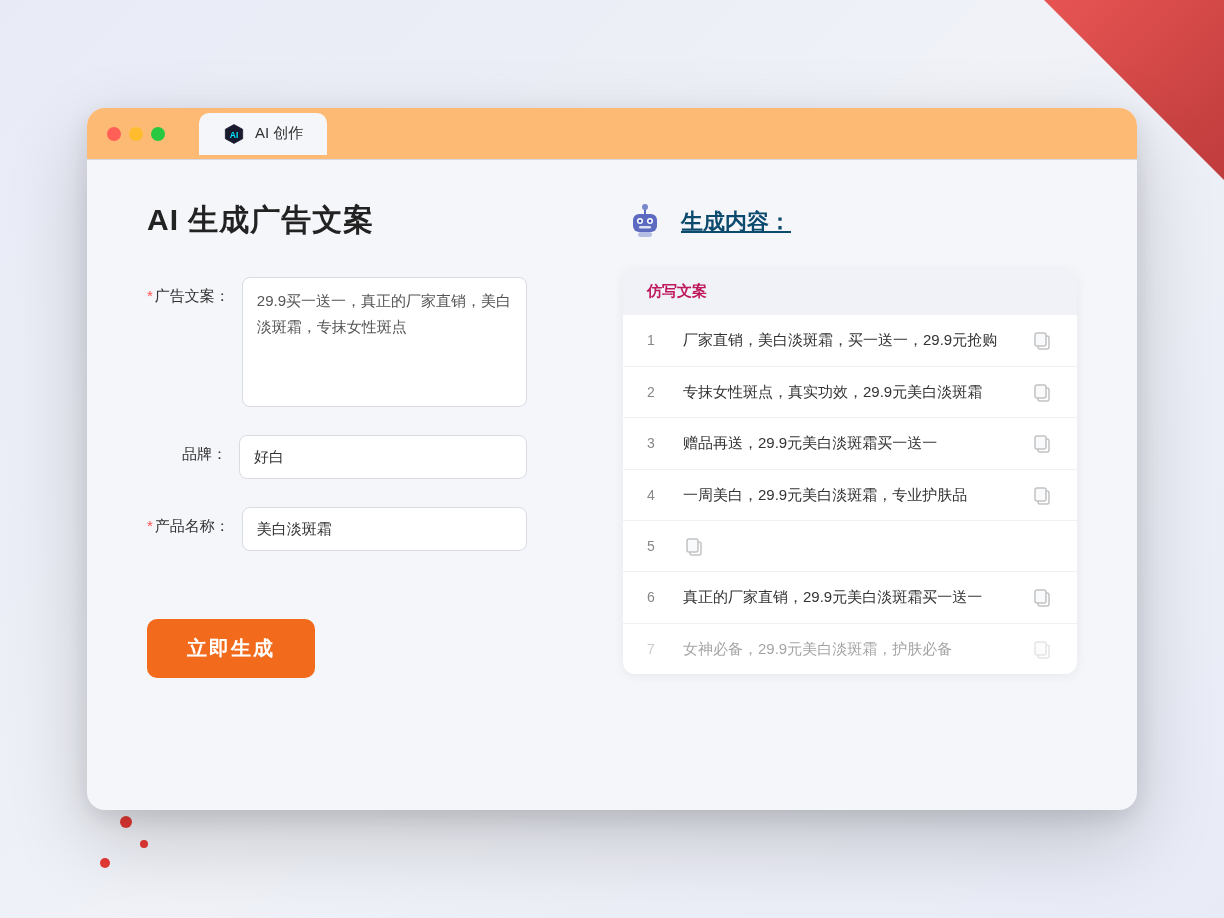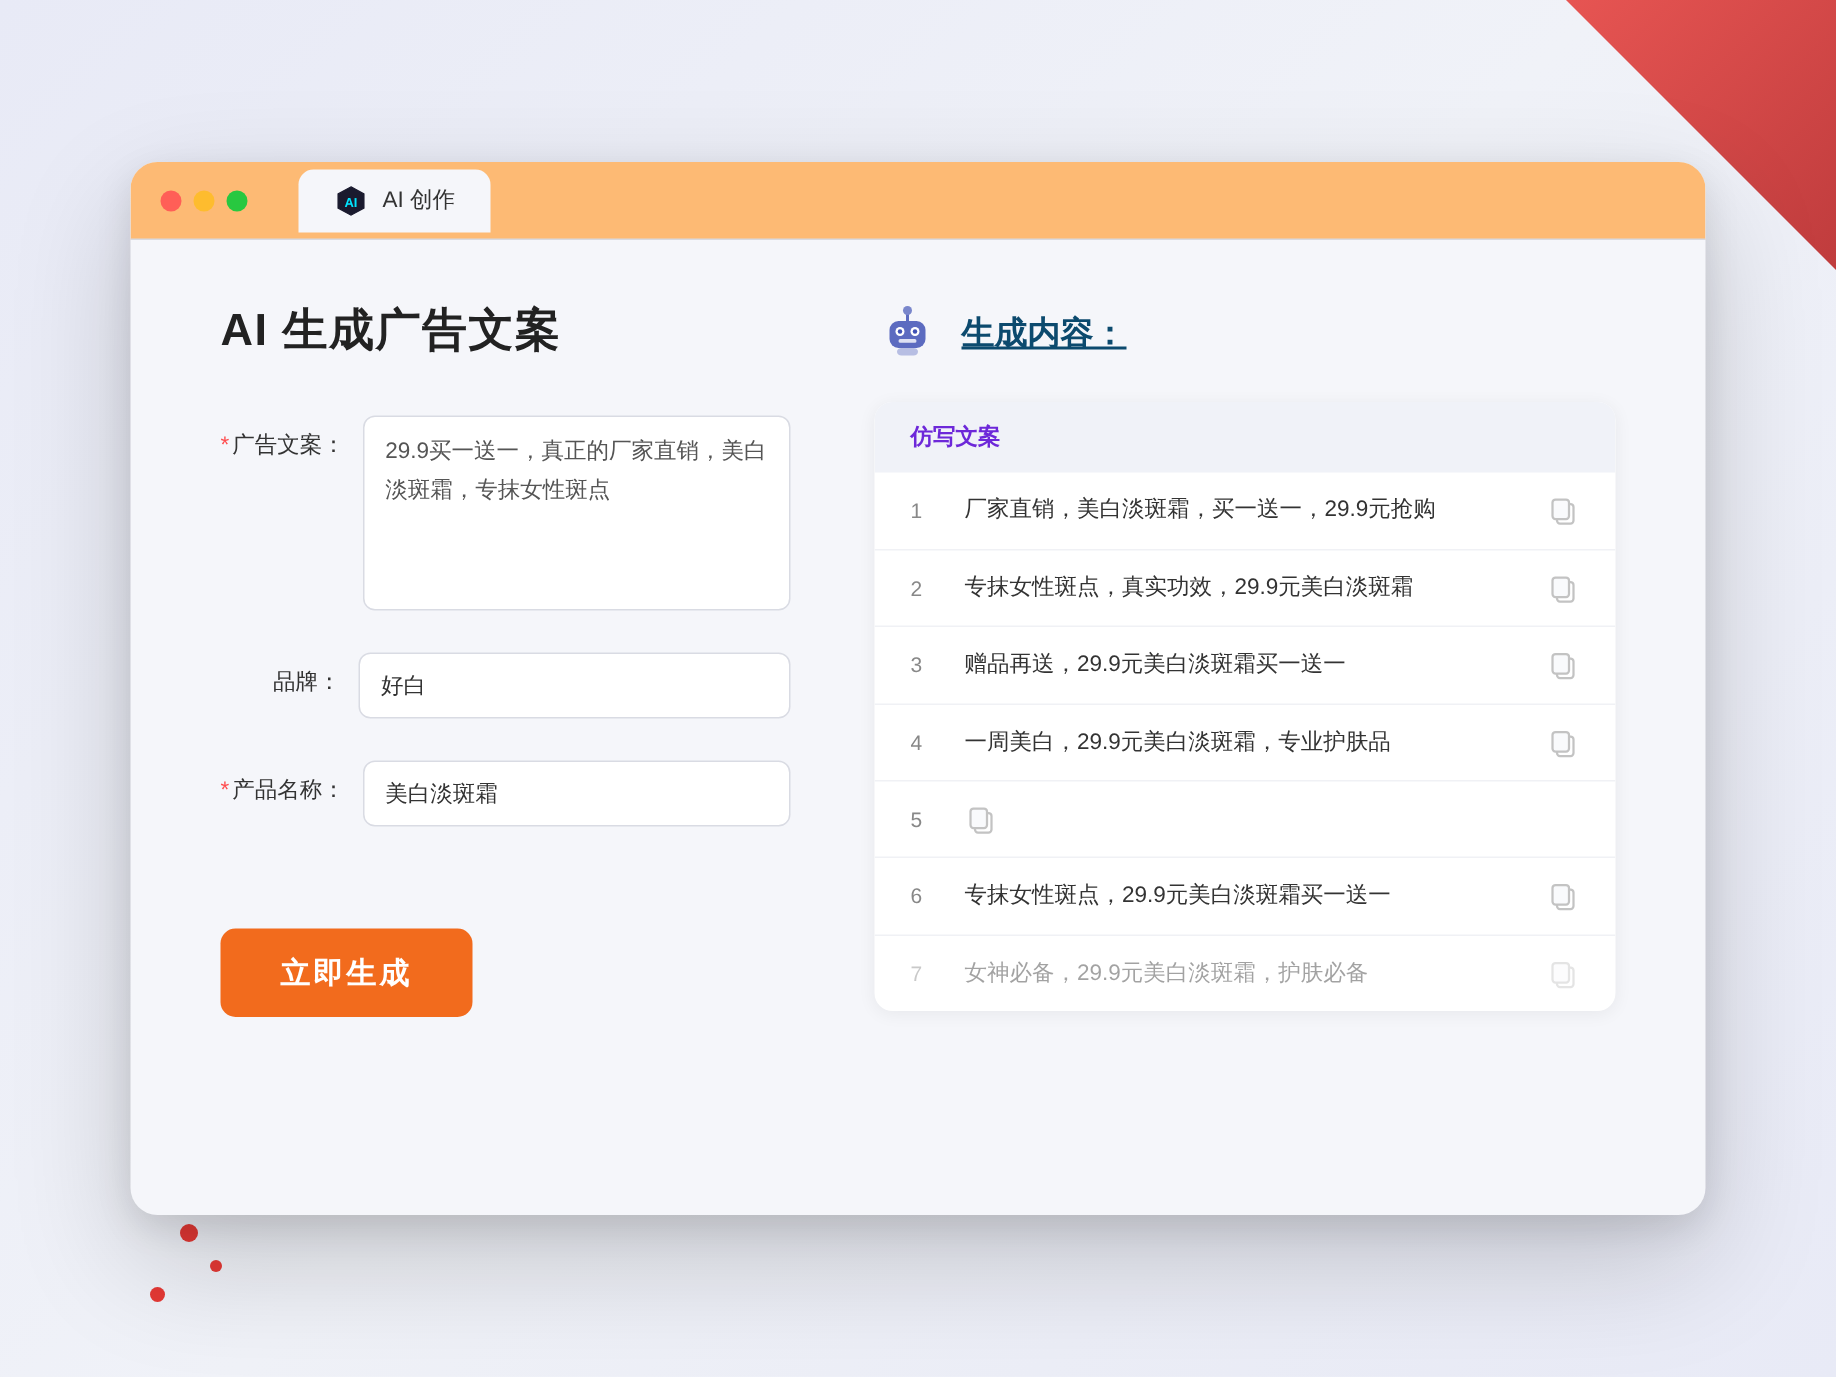--- a/index.html
+++ b/index.html
@@ -95,21 +95,21 @@
     .tab-label {
       font-size: 15px;
       color: #333;
       font-weight: 500;
     }
 
     
     .main-content {
       display: flex;
       padding: 40px 60px 40px 60px;
-      gap: 56px;
+      gap: 96px;
       min-height: 650px;
     }
 
     
     .left-panel {
       flex: 0 0 380px;
     }
 
     .page-title {
       font-size: 30px;
@@ -211,21 +211,21 @@
       border-radius: 12px;
       overflow: hidden;
       box-shadow: 0 2px 12px rgba(0,0,0,0.06);
     }
 
     .table-header {
       background: #f0f2f8;
       padding: 14px 24px;
       font-size: 15px;
       font-weight: 600;
-      color: #6d28d9;
+      color: #be185d;
     }
 
     .result-row {
       display: flex;
       align-items: center;
       padding: 14px 24px;
       border-bottom: 1px solid #f0f1f5;
       gap: 16px;
     }
 
@@ -376,21 +376,21 @@
     </div>
             <div class="result-row">
       <span class="row-number">5</span>
       <svg class="copy-icon" viewBox="0 0 22 22" fill="none" xmlns="http://www.w3.org/2000/svg">
         <rect x="7" y="7" width="11" height="13" rx="2" stroke="#888" stroke-width="1.5"></rect>
         <rect x="4" y="4" width="11" height="13" rx="2" fill="#f5f6fa" stroke="#888" stroke-width="1.5"></rect>
       </svg>
     </div>
             <div class="result-row">
       <span class="row-number">6</span>
-      <span class="row-text">专抹女性斑点，29.9元美白淡斑霜买一送一</span>
+      <span class="row-text">真正的厂家直销，29.9元美白淡斑霜买一送一</span>
       <svg class="copy-icon" viewBox="0 0 22 22" fill="none" xmlns="http://www.w3.org/2000/svg">
         <rect x="7" y="7" width="11" height="13" rx="2" stroke="#888" stroke-width="1.5"></rect>
         <rect x="4" y="4" width="11" height="13" rx="2" fill="#f5f6fa" stroke="#888" stroke-width="1.5"></rect>
       </svg>
     </div>
             <div class="result-row faded">
       <span class="row-number">7</span>
       <span class="row-text">女神必备，29.9元美白淡斑霜，护肤必备</span>
       <svg class="copy-icon" viewBox="0 0 22 22" fill="none" xmlns="http://www.w3.org/2000/svg">
         <rect x="7" y="7" width="11" height="13" rx="2" stroke="#888" stroke-width="1.5"></rect>

